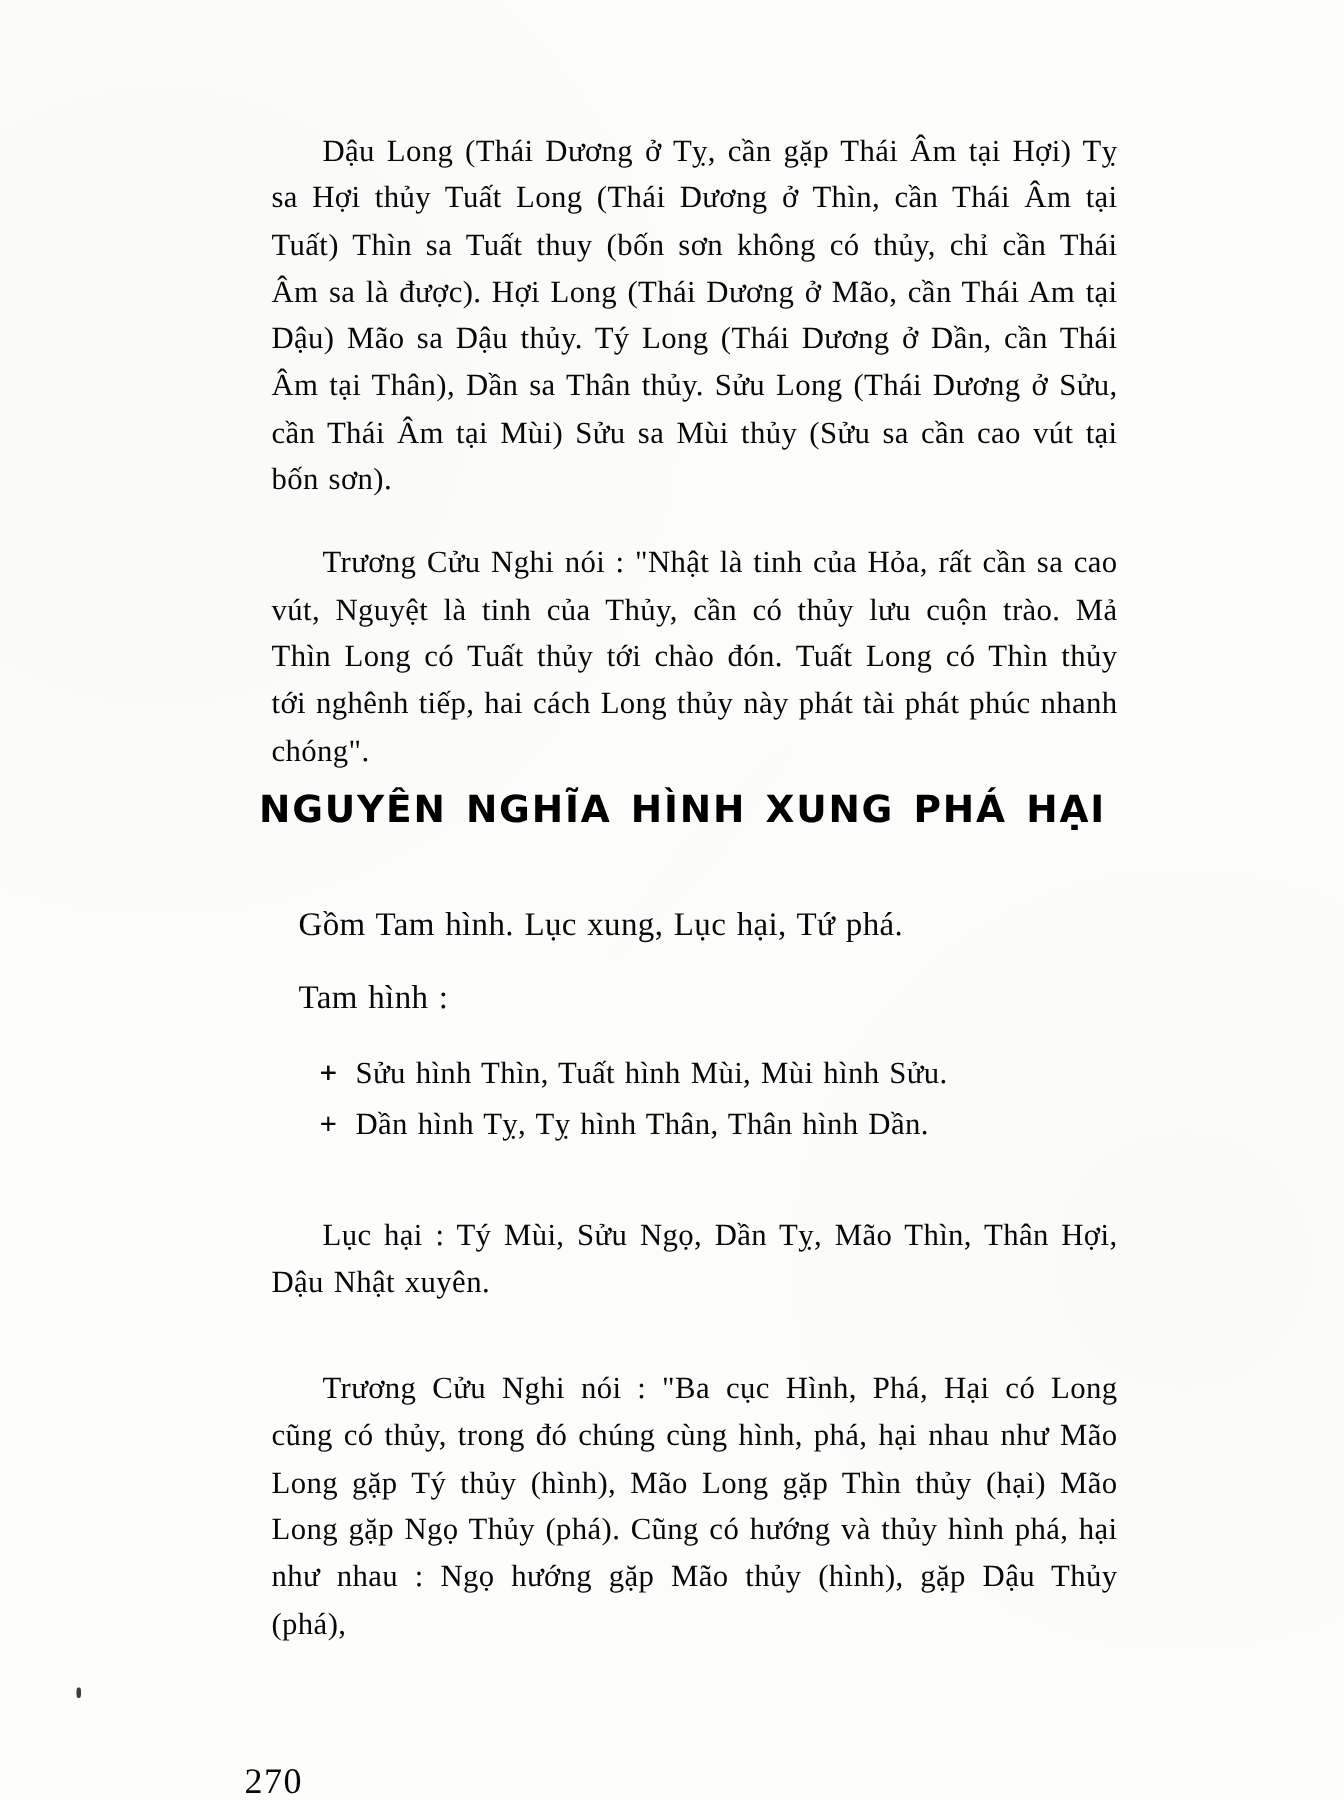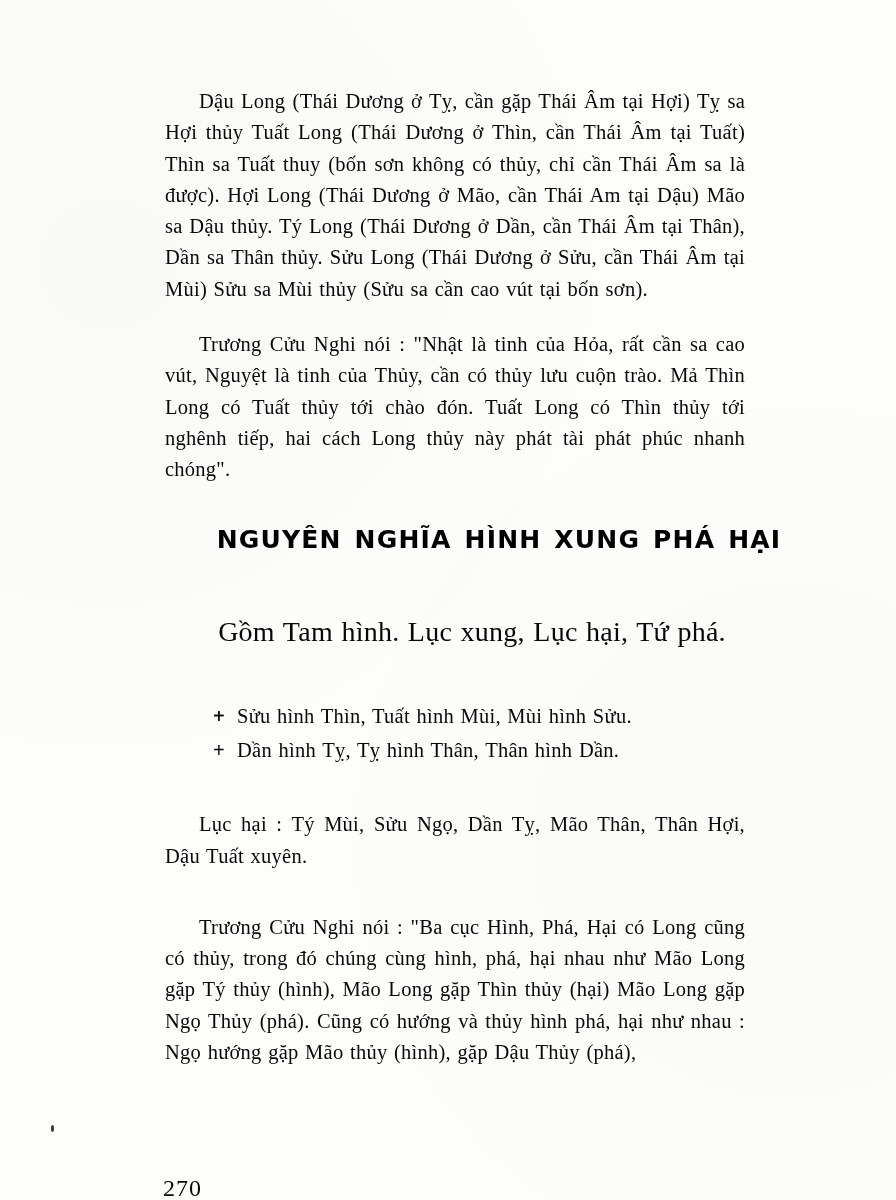--- a/index.html
+++ b/index.html
@@ -23,21 +23,21 @@
 
   
   .textblock {
     position: absolute;
     left: 165px;
     top: 86px;
     width: 580px;
   }
 
   p.para {
-    margin: 0 0 0 0;
+    margin: 0 0 0 16px;
     text-align: justify;
     text-justify: inter-word;
     font-size: 20.5px;
     line-height: 31.3px;
     text-indent: 34px;
     letter-spacing: 0.25px;
     word-spacing: 1.2px;
     hyphens: none;
   }
 
@@ -56,27 +56,26 @@
     word-spacing: 3px;
     color: #000;
     white-space: nowrap;
   }
 
   .heading-wrap {
     position: absolute;
     left: 165px;
     top: 525px;
     width: 580px;
-    margin-left: 44px;
   }
 
   p.plain {
-    margin: 16px;
-    text-align: center;
-    font-size: 28px;
+    margin: 0;
+    text-align: left;
+    font-size: 22px;
     line-height: 31.3px;
     text-indent: 34px;
     letter-spacing: 0.25px;
     word-spacing: 1.2px;
   }
 
   ul.bullets {
     list-style: none;
     margin: 0;
     padding: 0;
@@ -149,20 +148,21 @@
   <div class="heading-wrap">
     <h2 class="heading">NGUYÊN NGHĨA HÌNH XUNG PHÁ HẠI</h2>
   </div>
 
   <div class="textblock" style="top: 600px;">
 
     <p class="plain">Gồm Tam hình. Lục xung, Lục hại, Tứ phá.</p>
 
     <div class="gap-e"></div>
 
+    <p class="plain">Tam hình :</p>
 
     <div class="gap-e"></div>
 
     <ul class="bullets">
       <li>
         <span class="plus">+</span>
       </li>
       <li>
         <span class="plus">+</span>
         <span>Sửu hình Thìn, Tuất hình Mùi, Mùi hình Sửu.</span>
@@ -171,21 +171,21 @@
         <span class="plus">+</span>
         <span>Dần hình Tỵ, Tỵ hình Thân, Thân hình Dần.</span>
       </li>
     </ul>
 
     <div class="gap-c"></div>
 
 
     <div class="gap-d"></div>
 
-    <p class="para">Lục hại : Tý Mùi, Sửu Ngọ, Dần Tỵ, Mão Thân, Thân Hợi, Dậu Tuất xuyên.</p>
+    <p class="para">Lục hại : Tý Mùi, Sửu Ngọ, Dần Tỵ, Mão Thìn, Thân Hợi, Dậu Nhật xuyên.</p>
 
     <div class="gap-d"></div>
 
 
     <div class="gap-d"></div>
 
     <p class="para">Trương Cửu Nghi nói : "Ba cục Hình, Phá, Hại có Long cũng có thủy, trong đó chúng cùng hình, phá, hại nhau như Mão Long gặp Tý thủy (hình), Mão Long gặp Thìn thủy (hại) Mão Long gặp Ngọ Thủy (phá). Cũng có hướng và thủy hình phá, hại như nhau : Ngọ hướng gặp Mão thủy (hình), gặp Dậu Thủy (phá),</p>
 
   </div>
 

